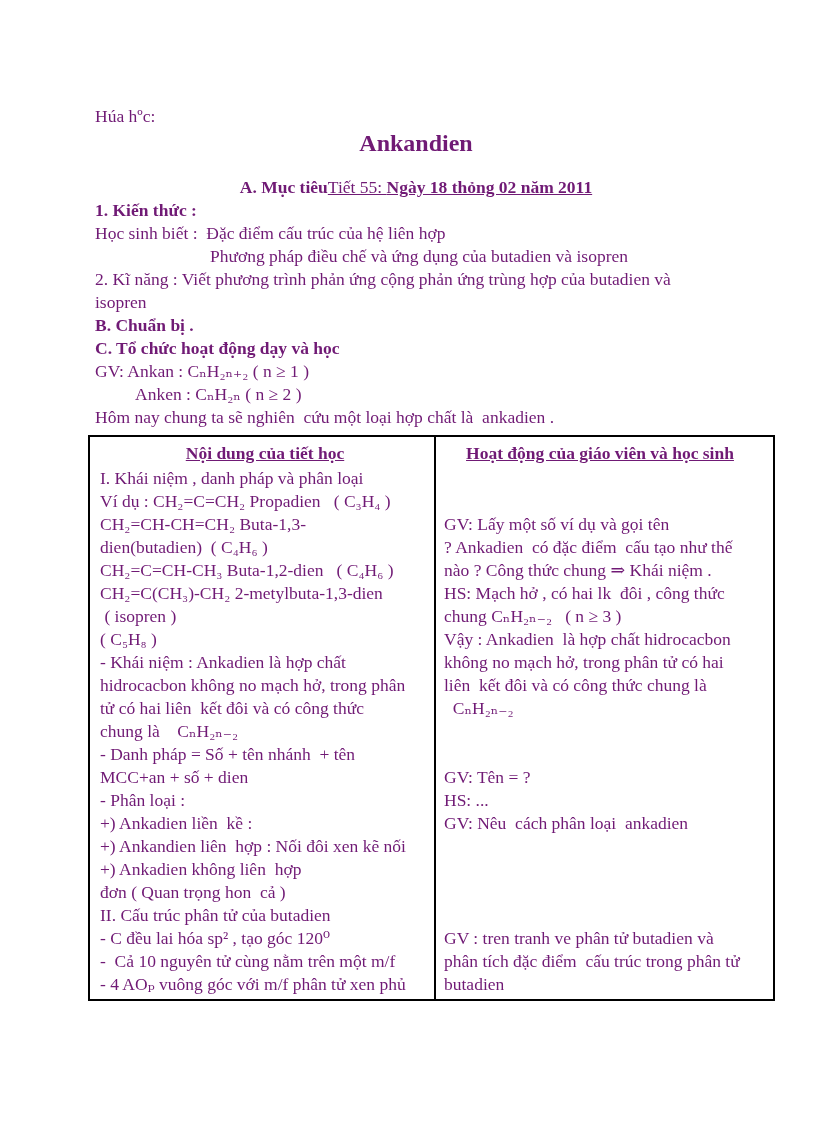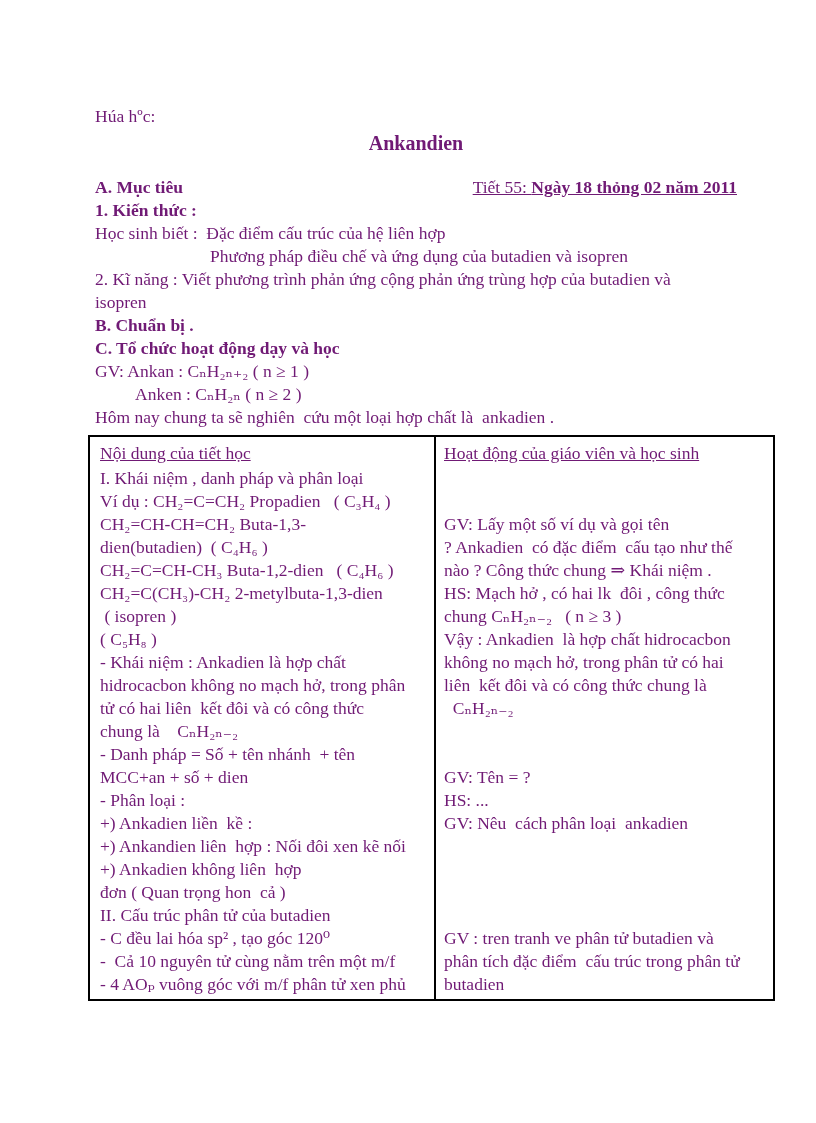--- a/index.html
+++ b/index.html
@@ -11,41 +11,41 @@
     font-family: "Liberation Serif", "DejaVu Serif", "DejaVu Sans", serif;
     font-size: 17.5px;
     position: relative;
     margin: 0 auto;
     overflow: hidden;
   }
   .content { padding: 105px 79px 0 95px; }
   p { margin: 0; line-height: 23px; white-space: pre; }
   .bold { font-weight: bold; }
   .title {
-    font-size: 20px; font-weight: bold; text-align: center;
+    font-size: 24px; font-weight: bold; text-align: center;
     margin: 2px 0 0 0; line-height: 26px; white-space: pre;
   }
   .info-row {
-    display: flex; justify-content: space-between; align-items: baseline;
+    display: flex; justify-content: center; align-items: baseline;
     margin-top: 20px; line-height: 23px;
   }
   .info-row .lesson-meta { white-space: pre; text-decoration: underline; }
   .indent-115 { padding-left: 115px; }
   .indent-40  { padding-left: 40px; }
   .lesson-table {
     display: flex;
     width: 687px;
     margin-left: -7px;
     margin-top: 6px;
     border: 2px solid #000;
   }
   .tcol { padding: 3px 4px 3px 10px; }
   .tcol-left  { width: 346px; border-right: 2px solid #000; }
   .tcol-right { width: 324px; padding-left: 8px; }
-  .thead { text-align: left; font-weight: normal; min-height: 27px; line-height: 27px; white-space: pre; }
+  .thead { text-align: center; font-weight: bold; min-height: 27px; line-height: 27px; white-space: pre; }
   .thead-text { text-decoration: underline; }
   .line { min-height: 23px; line-height: 23px; white-space: pre; overflow: hidden; }
 </style>
 </head>
 <body>
 
 <div class="page">
   <div class="content">
 
     <p>Húa hºc:</p>

